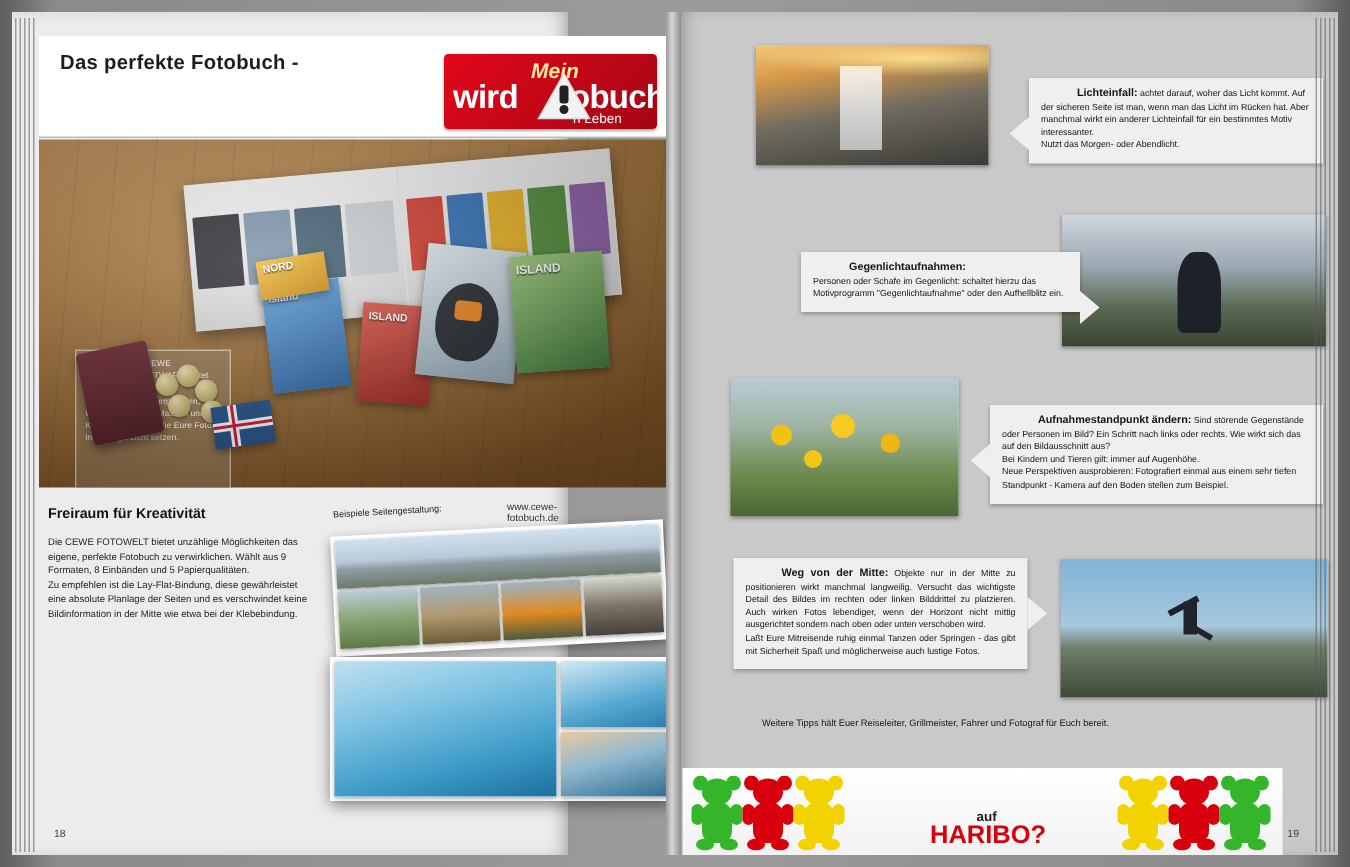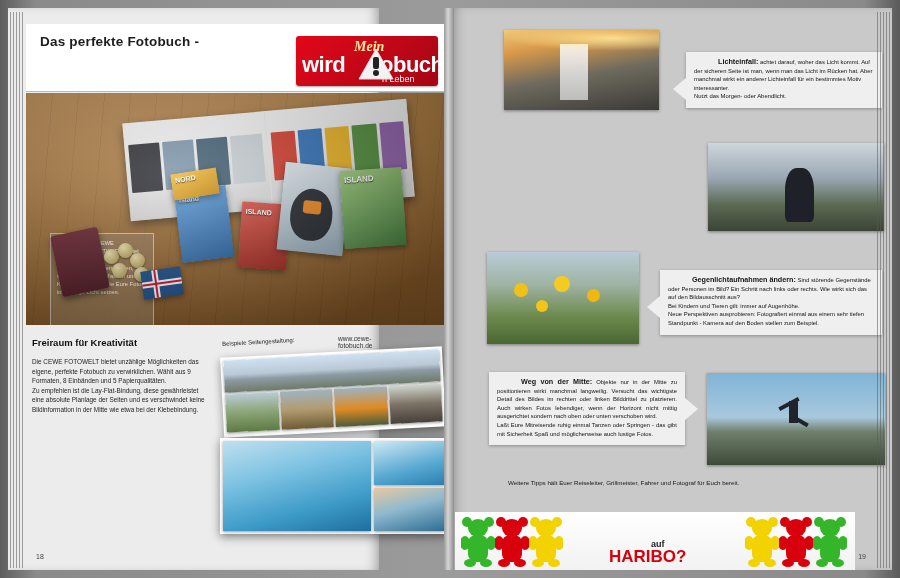--- a/index.html
+++ b/index.html
@@ -62,21 +62,21 @@
   .hl3 { padding-left:86px; }
 
   .cewe-logo {
     position:absolute; right:8px; top:12px; width:142px; height:50px;
     background: linear-gradient(135deg,#e2071a 0%, #c00717 55%, #a50513 100%);
     border-radius:3px; overflow:hidden;
     box-shadow: 0 1px 2px rgba(0,0,0,.35);
   }
   .cewe-logo .mein {
     position:absolute; left:58px; top:3px; color:#ffe9a0;
-    font-family:Liberation Serif, serif; font-style:italic; font-weight:bold;
+    font-family:Liberation Sans, sans-serif; font-style:italic; font-weight:bold;
     font-size:14px;
   }
   .cewe-logo .cewe {
     position:absolute; left:6px; top:16px; color:#fff;
     font-size:22px; font-weight:bold; letter-spacing:-.5px;
   }
   .cewe-logo .obuch {
     position:absolute; left:84px; top:16px; color:#fff;
     font-size:22px; font-weight:bold; letter-spacing:-.5px;
   }
@@ -233,21 +233,21 @@
   .haribo .txt1{
     position:absolute; left:125px; top:8px;
     font-size:17px; font-weight:bold; color:#1c1c1c; white-space:nowrap;
   }
   .haribo .txt1 .r{ color:#d8000c; }
   .haribo .auf{
     position:absolute; left:196px; top:27px;
     font-size:9px; font-weight:bold; color:#1c1c1c;
   }
   .haribo .txt2{
-    position:absolute; left:154px; top:35px;
+    position:absolute; left:165px; top:35px;
     font-size:17px; font-weight:bold; color:#d8000c; white-space:nowrap;
   }
   .bear{ position:absolute; top:5px; width:34px; height:50px; }
 </style>
 </head>
 <body>
 
 <div id="stage">
 
   <div class="page page-left">
@@ -380,31 +380,36 @@
       <span class="ptr pointer-r"></span>
       <b>Lichteinfall:</b>
       <span style="white-space:pre-line">achtet darauf, woher das Licht kommt. Auf der sicheren Seite ist man, wenn man das Licht im Rücken hat. Aber manchmal wirkt ein anderer Lichteinfall für ein bestimmtes Motiv interessanter.
 Nutzt das Morgen- oder Abendlicht.</span>
     </div>
 
     <div class="photo" style="position:absolute; left:256px; top:135px; width:176px; height:88px;
                 background:linear-gradient(180deg,#cfd6dd 0%,#9aa7b2 40%,#5c6a54 70%,#3a4434 100%);">
       <div style="position:absolute;left:44%;top:28%;width:16%;height:62%;background:#1e2128;border-radius:40% 40% 12% 12%;"></div>
     </div>
+    <div class="tip" style="left:82px; top:160px; width:186px;">
+      <span class="ptr pointer-l"></span>
+      <b>Gegenlichtaufnahmen:</b><br>
+      <span style="white-space:pre-line">Personen oder Schafe im Gegenlicht: schaltet hierzu das Motivprogramm "Gegenlichtaufnahme" oder den Aufhellblitz ein.</span>
+    </div>
 
     <div class="photo" style="position:absolute; left:35px; top:244px; width:152px; height:92px;
                 background:linear-gradient(180deg,#b9cbd6 0%,#9fb4a4 35%,#6d8a4e 70%,#4a6632 100%);">
       <div style="position:absolute;left:18%;top:34%;width:14px;height:14px;border-radius:50%;background:#f2c118;"></div>
       <div style="position:absolute;left:44%;top:26%;width:16px;height:16px;border-radius:50%;background:#f5cb22;"></div>
       <div style="position:absolute;left:66%;top:40%;width:13px;height:13px;border-radius:50%;background:#efb712;"></div>
       <div style="position:absolute;left:32%;top:52%;width:12px;height:12px;border-radius:50%;background:#f3c518;"></div>
     </div>
     <div class="tip" style="left:208px; top:262px; width:222px;">
       <span class="ptr pointer-r"></span>
-      <b>Gegenlichtaufnahmen ändern:</b>
+      <b>Aufnahmestandpunkt ändern:</b>
       <span style="white-space:pre-line">Sind störende Gegenstände oder Personen im Bild? Ein Schritt nach links oder rechts. Wie wirkt sich das auf den Bildausschnitt aus?
 Bei Kindern und Tieren gilt: immer auf Augenhöhe.
 Neue Perspektiven ausprobieren: Fotografiert einmal aus einem sehr tiefen Standpunkt - Kamera auf den Boden stellen zum Beispiel.</span>
     </div>
 
     <div class="photo" style="position:absolute; left:255px; top:365px; width:178px; height:92px;
                 background:linear-gradient(180deg,#7fb4d6 0%,#a8c8dd 48%,#6f7f6a 64%,#3d4a38 100%);">
       <div style="position:absolute;left:46%;top:30%;width:9px;height:22px;background:#20242a;"></div>
       <div style="position:absolute;left:40%;top:32%;width:22px;height:4px;background:#20242a;transform:rotate(-28deg);"></div>
       <div style="position:absolute;left:47%;top:50%;width:18px;height:4px;background:#20242a;transform:rotate(30deg);"></div>

